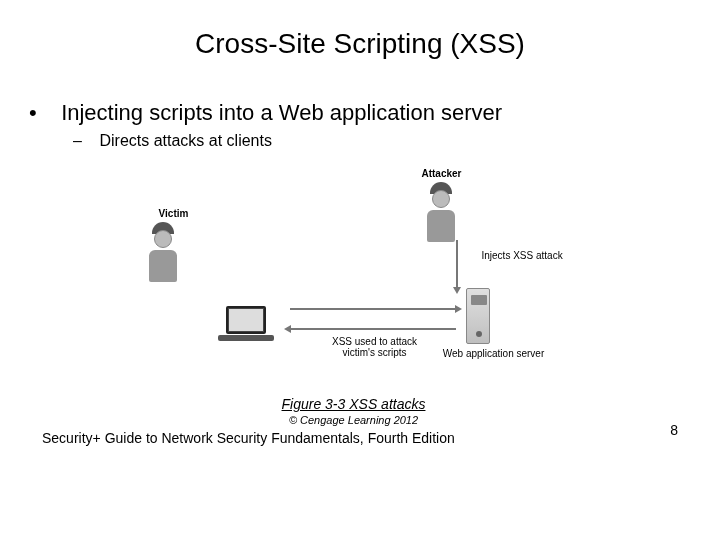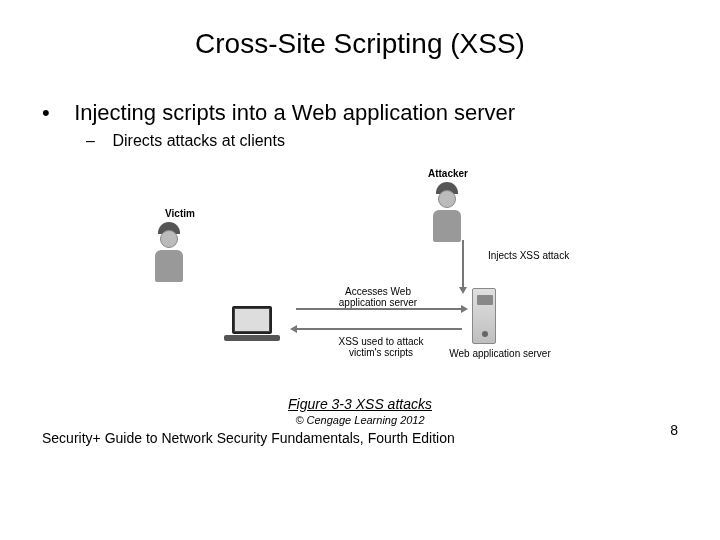--- a/index.html
+++ b/index.html
@@ -1,19 +1,19 @@
 <!DOCTYPE html>
 <html><head>
 <meta charset="utf-8">
 <style>
   * { box-sizing: border-box; margin: 0; padding: 0; }
   html, body { width: 720px; height: 540px; background: #fff; font-family: Arial, Helvetica, sans-serif; color: #000; }
   .slide { position: relative; width: 720px; height: 464px; }
   .title { text-align: center; font-size: 28px; font-weight: normal; padding-top: 28px; }
-  .content { padding: 40px 42px 0 42px; }
+  .content { padding: 40px 42px 0 29px; }
   .lvl1 { font-size: 22px; list-style: none; }
   .lvl1 > li::before { content: "•"; display: inline-block; width: 26px; }
   .lvl2 { font-size: 16px; list-style: none; padding-left: 44px; margin-top: 6px; }
   .lvl2 > li::before { content: "–"; display: inline-block; width: 22px; }
 
   .diagram { position: relative; width: 440px; height: 220px; margin: 18px auto 0 auto; }
   .lbl { position: absolute; font-size: 10px; font-weight: bold; text-align: center; line-height: 1.1; }
   .lbl.small { font-weight: normal; }
 
   
@@ -87,22 +87,20 @@
       </div>
 
       <div class="tower" style="top:120px; left:332px;"></div>
 
       <div style="position:absolute; top:72px; left:322px; width:2px; height:48px; background:#777;">
         <div style="position:absolute; bottom:-6px; left:-3px; width:0; height:0; border-left:4px solid transparent; border-right:4px solid transparent; border-top:7px solid #777;"></div>
       </div>
       <div class="lbl small" style="top:82px; left:348px; width:90px; text-align:left;">Injects XSS attack</div>
 
       <div class="arrow right" style="top:140px; left:156px; width:166px;"></div>
-      <div class="lbl small" style="top:118px; left:188px; width:100px; white-space:pre-line;">Accesses Web
-application server</div>
 
       <div class="arrow left" style="top:160px; left:156px; width:166px;"></div>
       <div class="lbl small" style="top:168px; left:186px; width:110px; white-space:pre-line;">XSS used to attack
 victim's scripts</div>
 
       <div class="lbl small" style="top:180px; left:300px; width:120px;">Web application server</div>
     </div>
 
     <div class="caption-block">
       <div class="fig-caption">Figure 3-3 XSS attacks</div>

